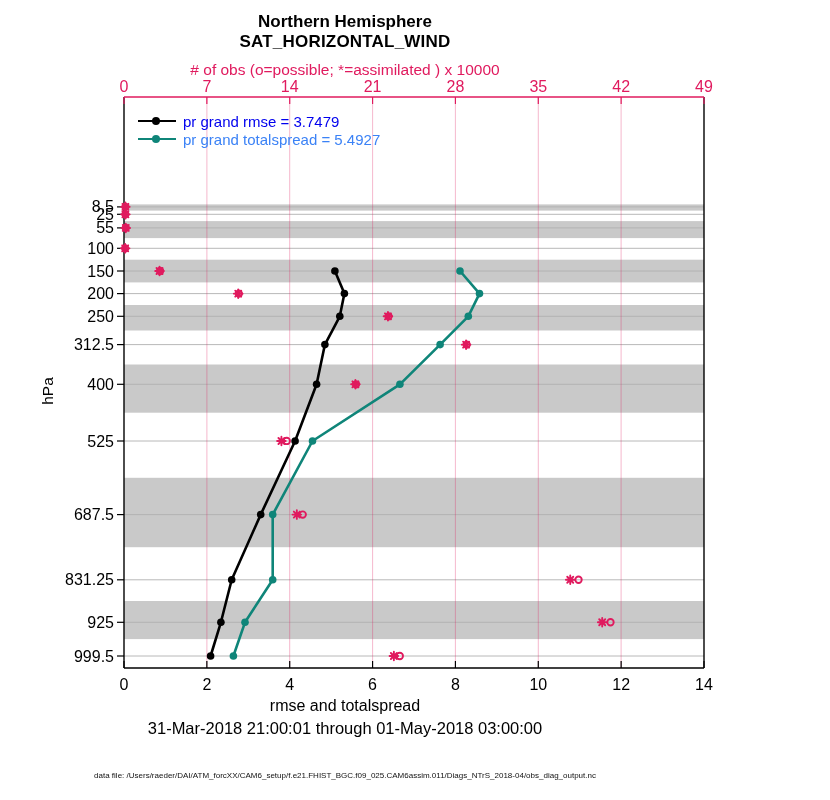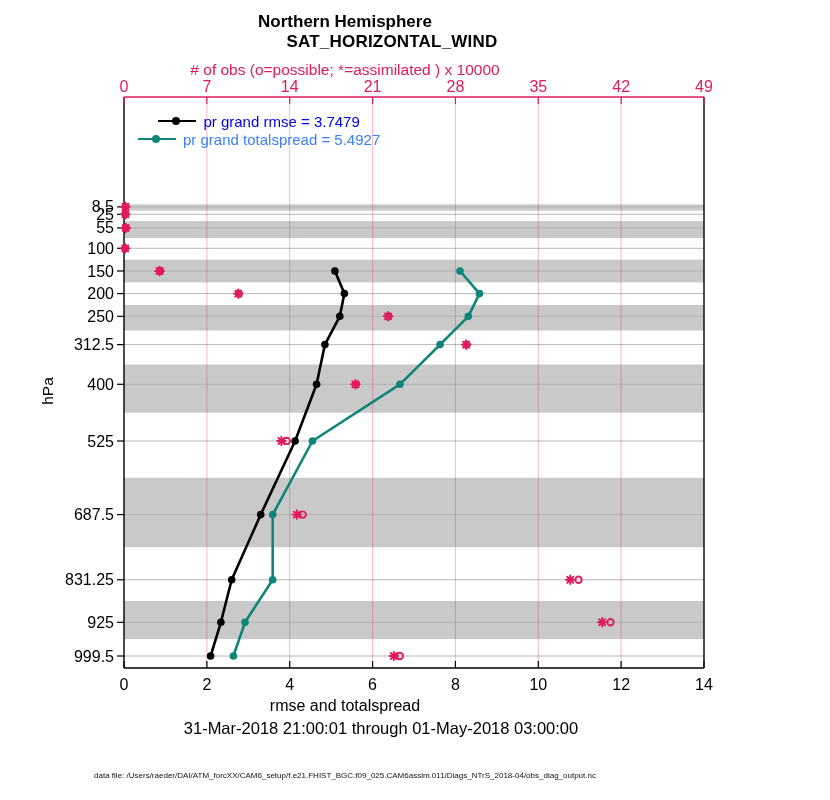--- a/index.html
+++ b/index.html
@@ -1,30 +1,30 @@
 <!DOCTYPE html>
 <html><head>
 <meta charset="utf-8">
 <style>
   html,body{margin:0;padding:0;background:#fff;}
   body{width:830px;height:800px;font-family:"Liberation Sans",sans-serif;color:#000;}
   .fig{position:relative;width:830px;height:800px;overflow:hidden;}
   svg#chart{position:absolute;left:0;top:0;}
   .ctext{position:absolute;left:0;width:690px;text-align:center;}
   .title1{top:12px;font-size:17px;font-weight:bold;}
-  .title2{top:32px;font-size:17px;font-weight:bold;letter-spacing:.2px;margin-left:47px;}
+  .title2{top:32px;font-size:17px;font-weight:bold;letter-spacing:.2px;}
   .topLabel{top:61px;font-size:15.5px;}
   .ylab{position:absolute;left:34px;top:382px;transform:rotate(-90deg);transform-origin:center;font-size:15.5px;}
   .legend{position:absolute;left:138px;top:112px;}
-  .lrow{display:flex;align-items:center;height:18px;justify-content:center;}
+  .lrow{display:flex;align-items:center;height:18px;}
   .lsample{width:38px;height:0;border-top:2.6px solid #000;position:relative;margin-right:7px;flex:0 0 38px;}
   .lsample i{position:absolute;left:14px;top:-5px;width:8px;height:8px;border-radius:50%;background:#000;}
   .ltext{font-size:15px;white-space:nowrap;}
   .xlab{top:697px;font-size:16px;}
-  .dateline{top:719px;font-size:16.5px;padding-left:36px;}
+  .dateline{top:719px;font-size:16.5px;}
   .datafile{top:771px;font-size:8px;color:#111;}
 </style>
 </head>
 <body>
 
 <div class="fig">
   <svg id="chart" width="830" height="800" viewBox="0 0 830 800">
       <rect x="124" y="204.4" width="580" height="6.2" fill="#c9c9c9"></rect>
       <rect x="124" y="221.1" width="580" height="17.0" fill="#c9c9c9"></rect>
       <rect x="124" y="259.7" width="580" height="22.7" fill="#c9c9c9"></rect>

